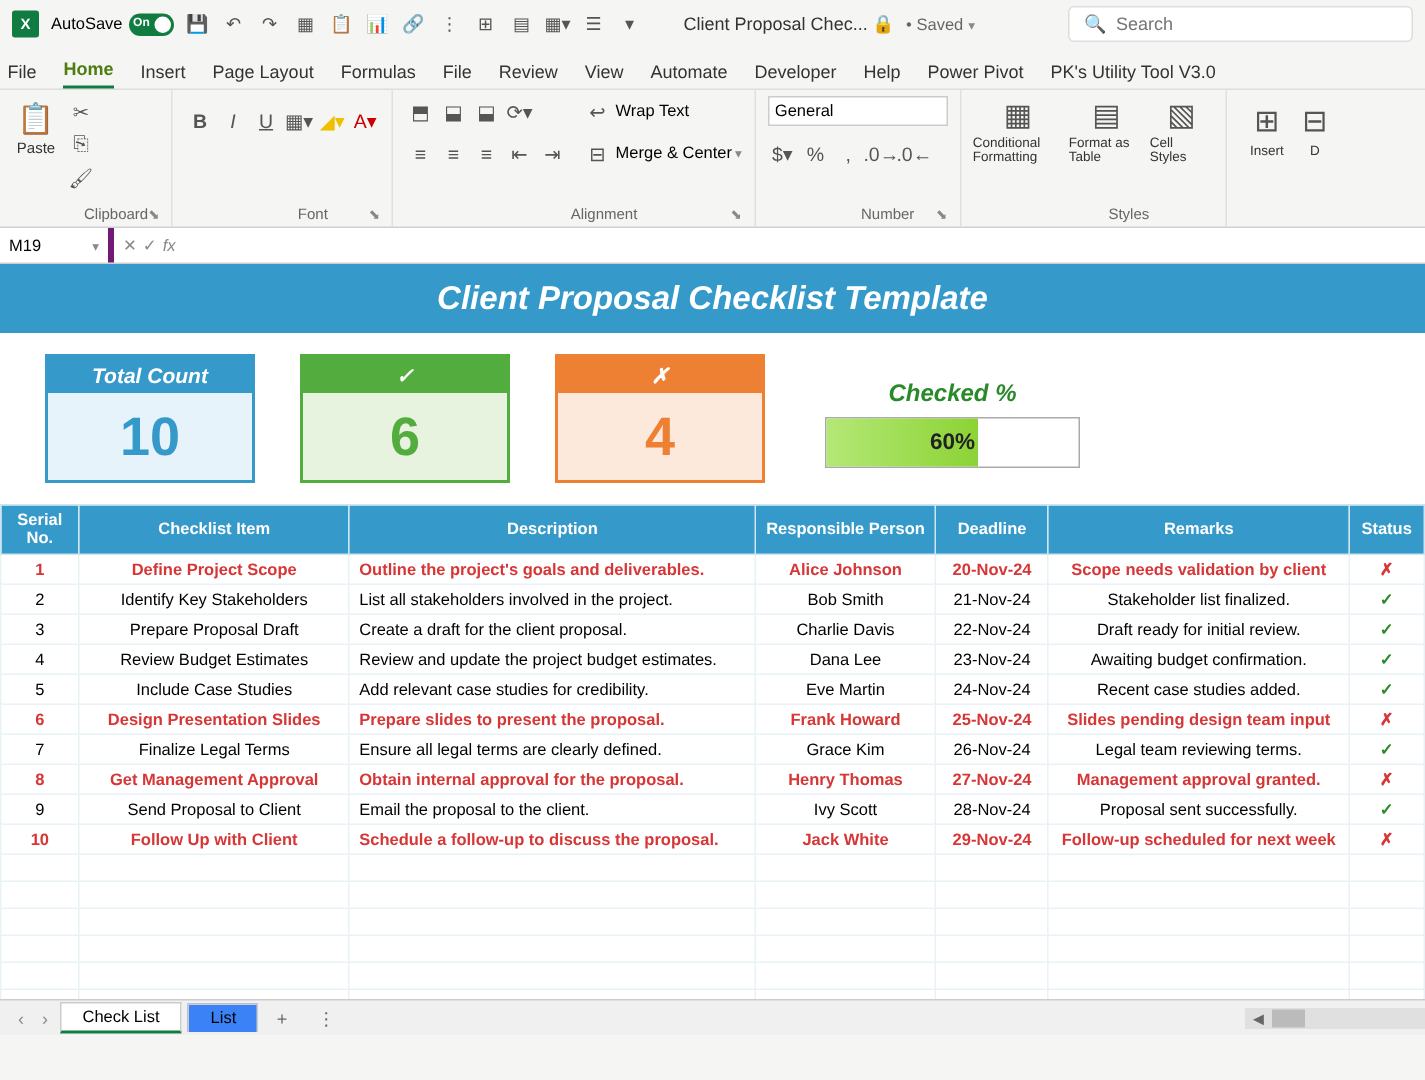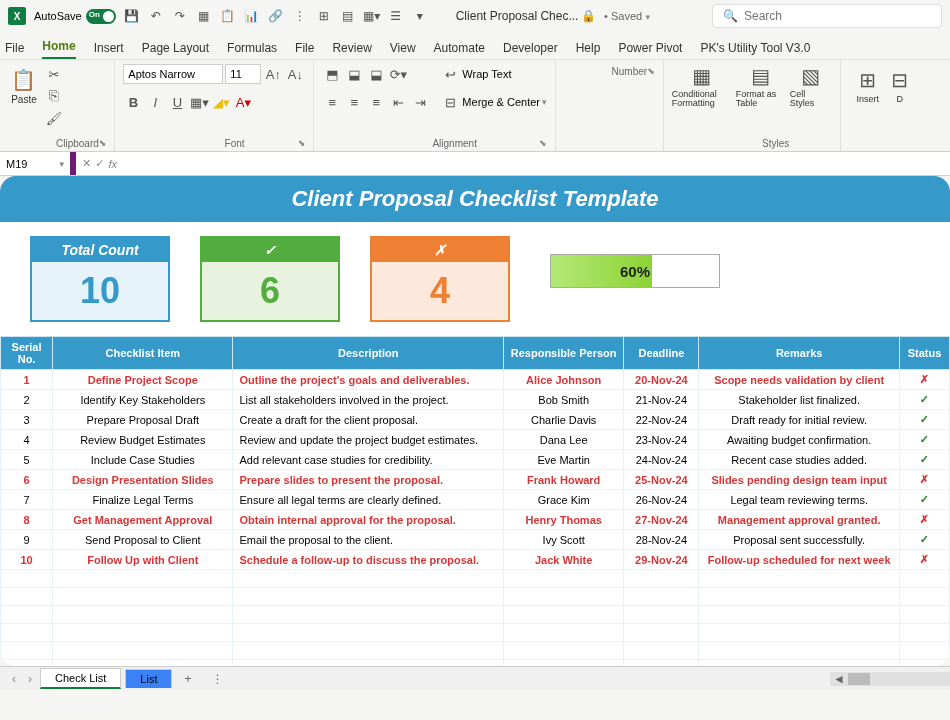--- a/index.html
+++ b/index.html
@@ -34,27 +34,27 @@
 .ribbon-icon.big .sublabel { font-size: 10px; color: #333; margin-top: 2px; }
 .ribbon-col { display: flex; flex-direction: column; gap: 2px; }
 .ribbon-row { display: flex; gap: 2px; align-items: center; }
 .font-select { border: 1px solid #ccc; background: #fff; font-size: 11px; padding: 1px 4px; height: 20px; }
 .font-name { width: 100px; }
 .font-size { width: 36px; }
 .num-select { border: 1px solid #ccc; background: #fff; font-size: 11px; padding: 1px 4px; height: 20px; width: 120px; }
 
 
 .formula-bar { height: 24px; background: #fff; border-bottom: 1px solid #d0d0d0; display: flex; align-items: center; }
-.name-box { width: 76px; border-right: 6px solid #701a75; padding: 0 6px; font-size: 11px; height: 100%; display: flex; align-items: center; }
+.name-box { width: 76px; border-right: 4px solid #701a75; padding: 0 6px; font-size: 11px; height: 100%; display: flex; align-items: center; }
 .name-box input { border: none; width: 100%; font-size: 11px; outline: none; }
 .fx-controls { display: flex; align-items: center; gap: 4px; padding: 0 6px; color: #888; font-size: 11px; }
 .formula-input { flex: 1; border: none; padding: 0 6px; font-size: 11px; outline: none; }
 
 
-.worksheet { background: #fff; height: 490px; overflow: hidden; border-radius: 16px; }
+.worksheet { background: #fff; height: 490px; overflow: hidden; }
 .sheet-title { background: #3599c9; color: #fff; text-align: center; padding: 10px; font-size: 22px; font-weight: bold; font-style: italic; }
 
 
 .dashboard { display: flex; gap: 30px; padding: 14px 30px; align-items: flex-start; }
 .card { width: 140px; border: 2px solid; text-align: center; }
 .card .card-head { color: #fff; padding: 4px; font-size: 14px; font-weight: bold; font-style: italic; }
 .card .card-body { padding: 8px; font-size: 36px; font-weight: bold; font-family: 'Arial Black', sans-serif; }
 .card.total { border-color: #3599c9; } .card.total .card-head { background: #3599c9; } .card.total .card-body { color: #3599c9; background: #e6f3fa; }
 .card.check { border-color: #53ad3e; } .card.check .card-head { background: #53ad3e; } .card.check .card-body { color: #53ad3e; background: #e7f3df; }
 .card.fail { border-color: #ee8033; } .card.fail .card-head { background: #ee8033; } .card.fail .card-body { color: #ee8033; background: #fce9db; }
@@ -154,26 +154,20 @@
         <div class="ribbon-icon">⎘</div>
         <div class="ribbon-icon">🖌</div>
       </div>
     </div>
     <div class="label"><span>Clipboard</span><span class="launcher">⬊</span></div>
   </div>
 
   <div class="ribbon-group">
     <div class="controls">
       <div class="ribbon-col">
-        <div class="ribbon-row">
-          <input class="font-select font-name" value="Aptos Narrow" style="">
-          <input class="font-select font-size" value="11" style="">
-          <div class="ribbon-icon">A↑</div>
-          <div class="ribbon-icon">A↓</div>
-        </div>
         <div class="ribbon-row" style="margin-top:6px">
           <div class="ribbon-icon">
               <b>B</b>
             </div>
           <div class="ribbon-icon">
               <i>I</i>
             </div>
           <div class="ribbon-icon">
               <u>U</u>
             </div>
@@ -212,20 +206,32 @@
             <span class="ribbon-icon">⊟</span>
             <span style="font-size:11px">Merge &amp; Center</span>
             <span style="font-size:9px;color:#888">▾</span>
           </div>
       </div>
     </div>
     <div class="label"><span>Alignment</span><span class="launcher">⬊</span></div>
   </div>
 
   <div class="ribbon-group">
+    <div class="controls">
+      <div class="ribbon-col">
+        <input class="num-select" value="General" style="">
+        <div class="ribbon-row" style="margin-top:6px">
+          <div class="ribbon-icon">$▾</div>
+          <div class="ribbon-icon">%</div>
+          <div class="ribbon-icon">,</div>
+          <div class="ribbon-icon">.0→</div>
+          <div class="ribbon-icon">.0←</div>
+        </div>
+      </div>
+    </div>
     <div class="label"><span>Number</span><span class="launcher">⬊</span></div>
   </div>
 
   <div class="ribbon-group">
     <div class="controls">
       <div class="ribbon-icon big" style="width:60px">▦<span class="sublabel" style="font-size:9px;line-height:1">Conditional Formatting</span></div>
       <div class="ribbon-icon big" style="width:50px">▤<span class="sublabel" style="font-size:9px;line-height:1">Format as Table</span></div>
       <div class="ribbon-icon big" style="width:42px">▧<span class="sublabel" style="font-size:9px;line-height:1">Cell Styles</span></div>
     </div>
     <div class="label"><span>Styles</span></div>
@@ -263,20 +269,21 @@
     </div>
     <div class="card check">
       <div class="card-head">✓</div>
       <div class="card-body">6</div>
     </div>
     <div class="card fail">
       <div class="card-head">✗</div>
       <div class="card-body">4</div>
     </div>
     <div class="progress-wrap">
+      <div class="progress-label">Checked %</div>
       <div class="progress-bar">
         <div class="progress-fill" id="progress-fill" style="width: 60%;"></div>
         <div class="progress-text">60%</div>
       </div>
     </div>
   </div>
 
   <table class="checklist">
     <thead>
       <tr>

